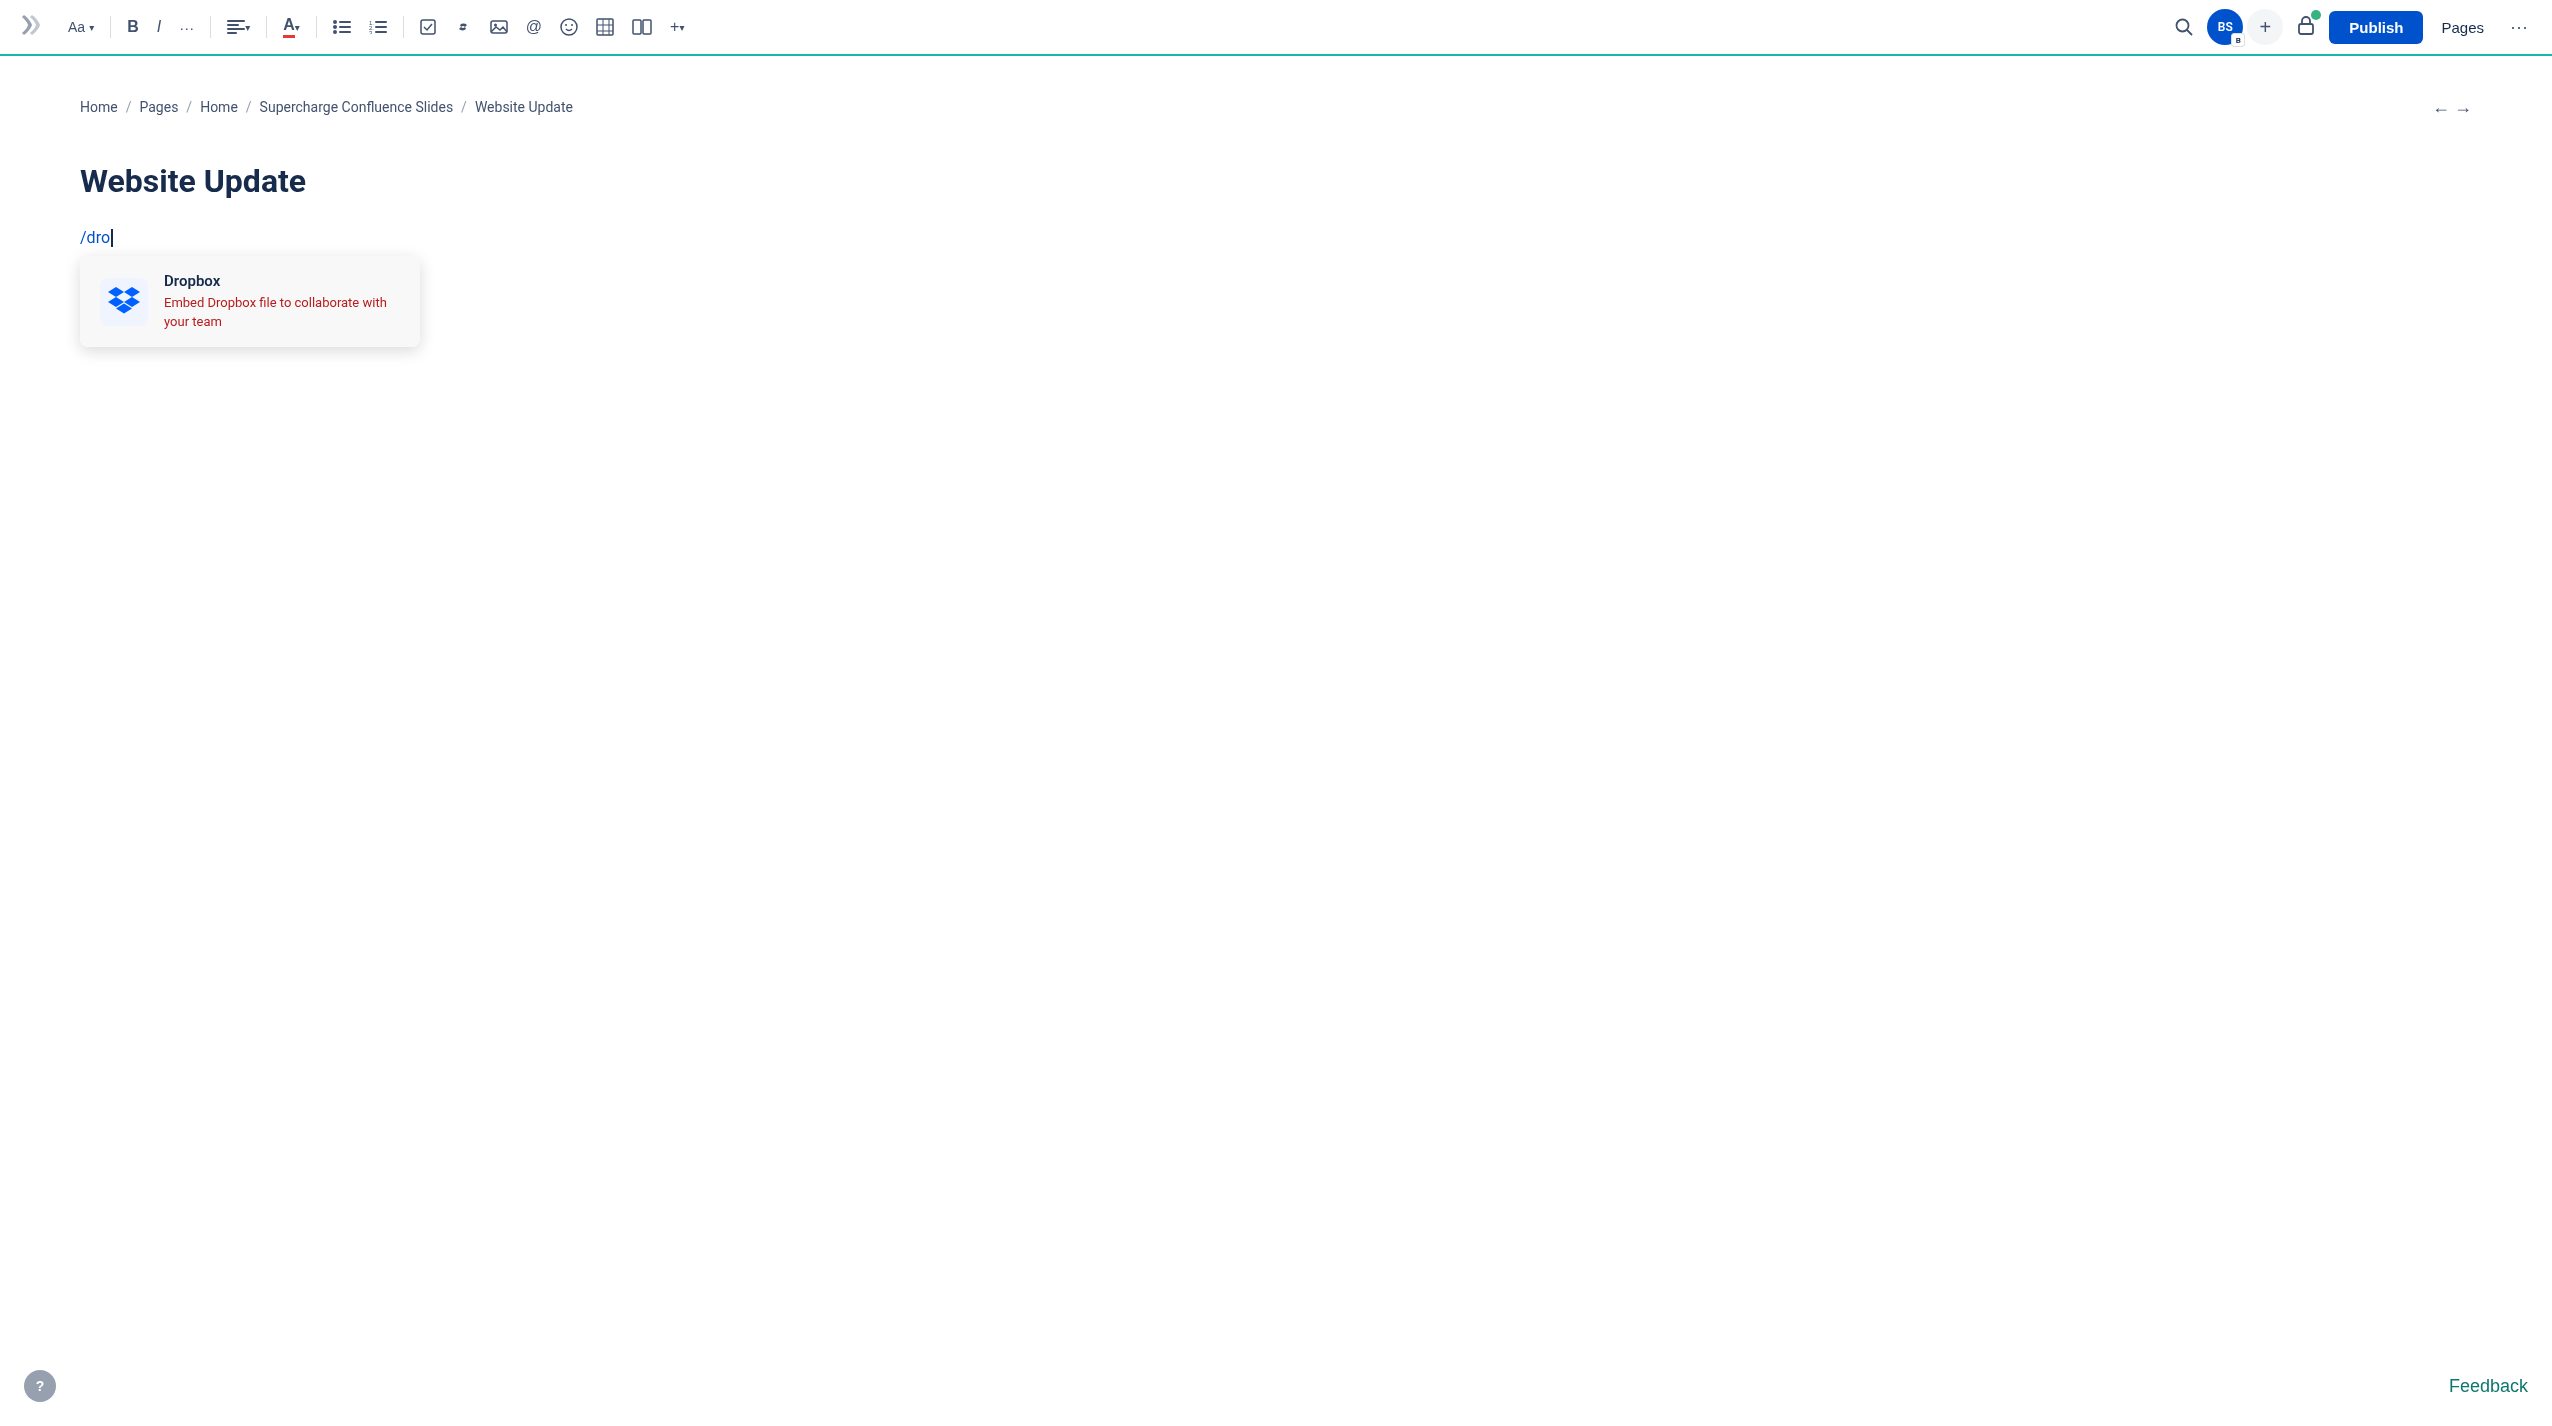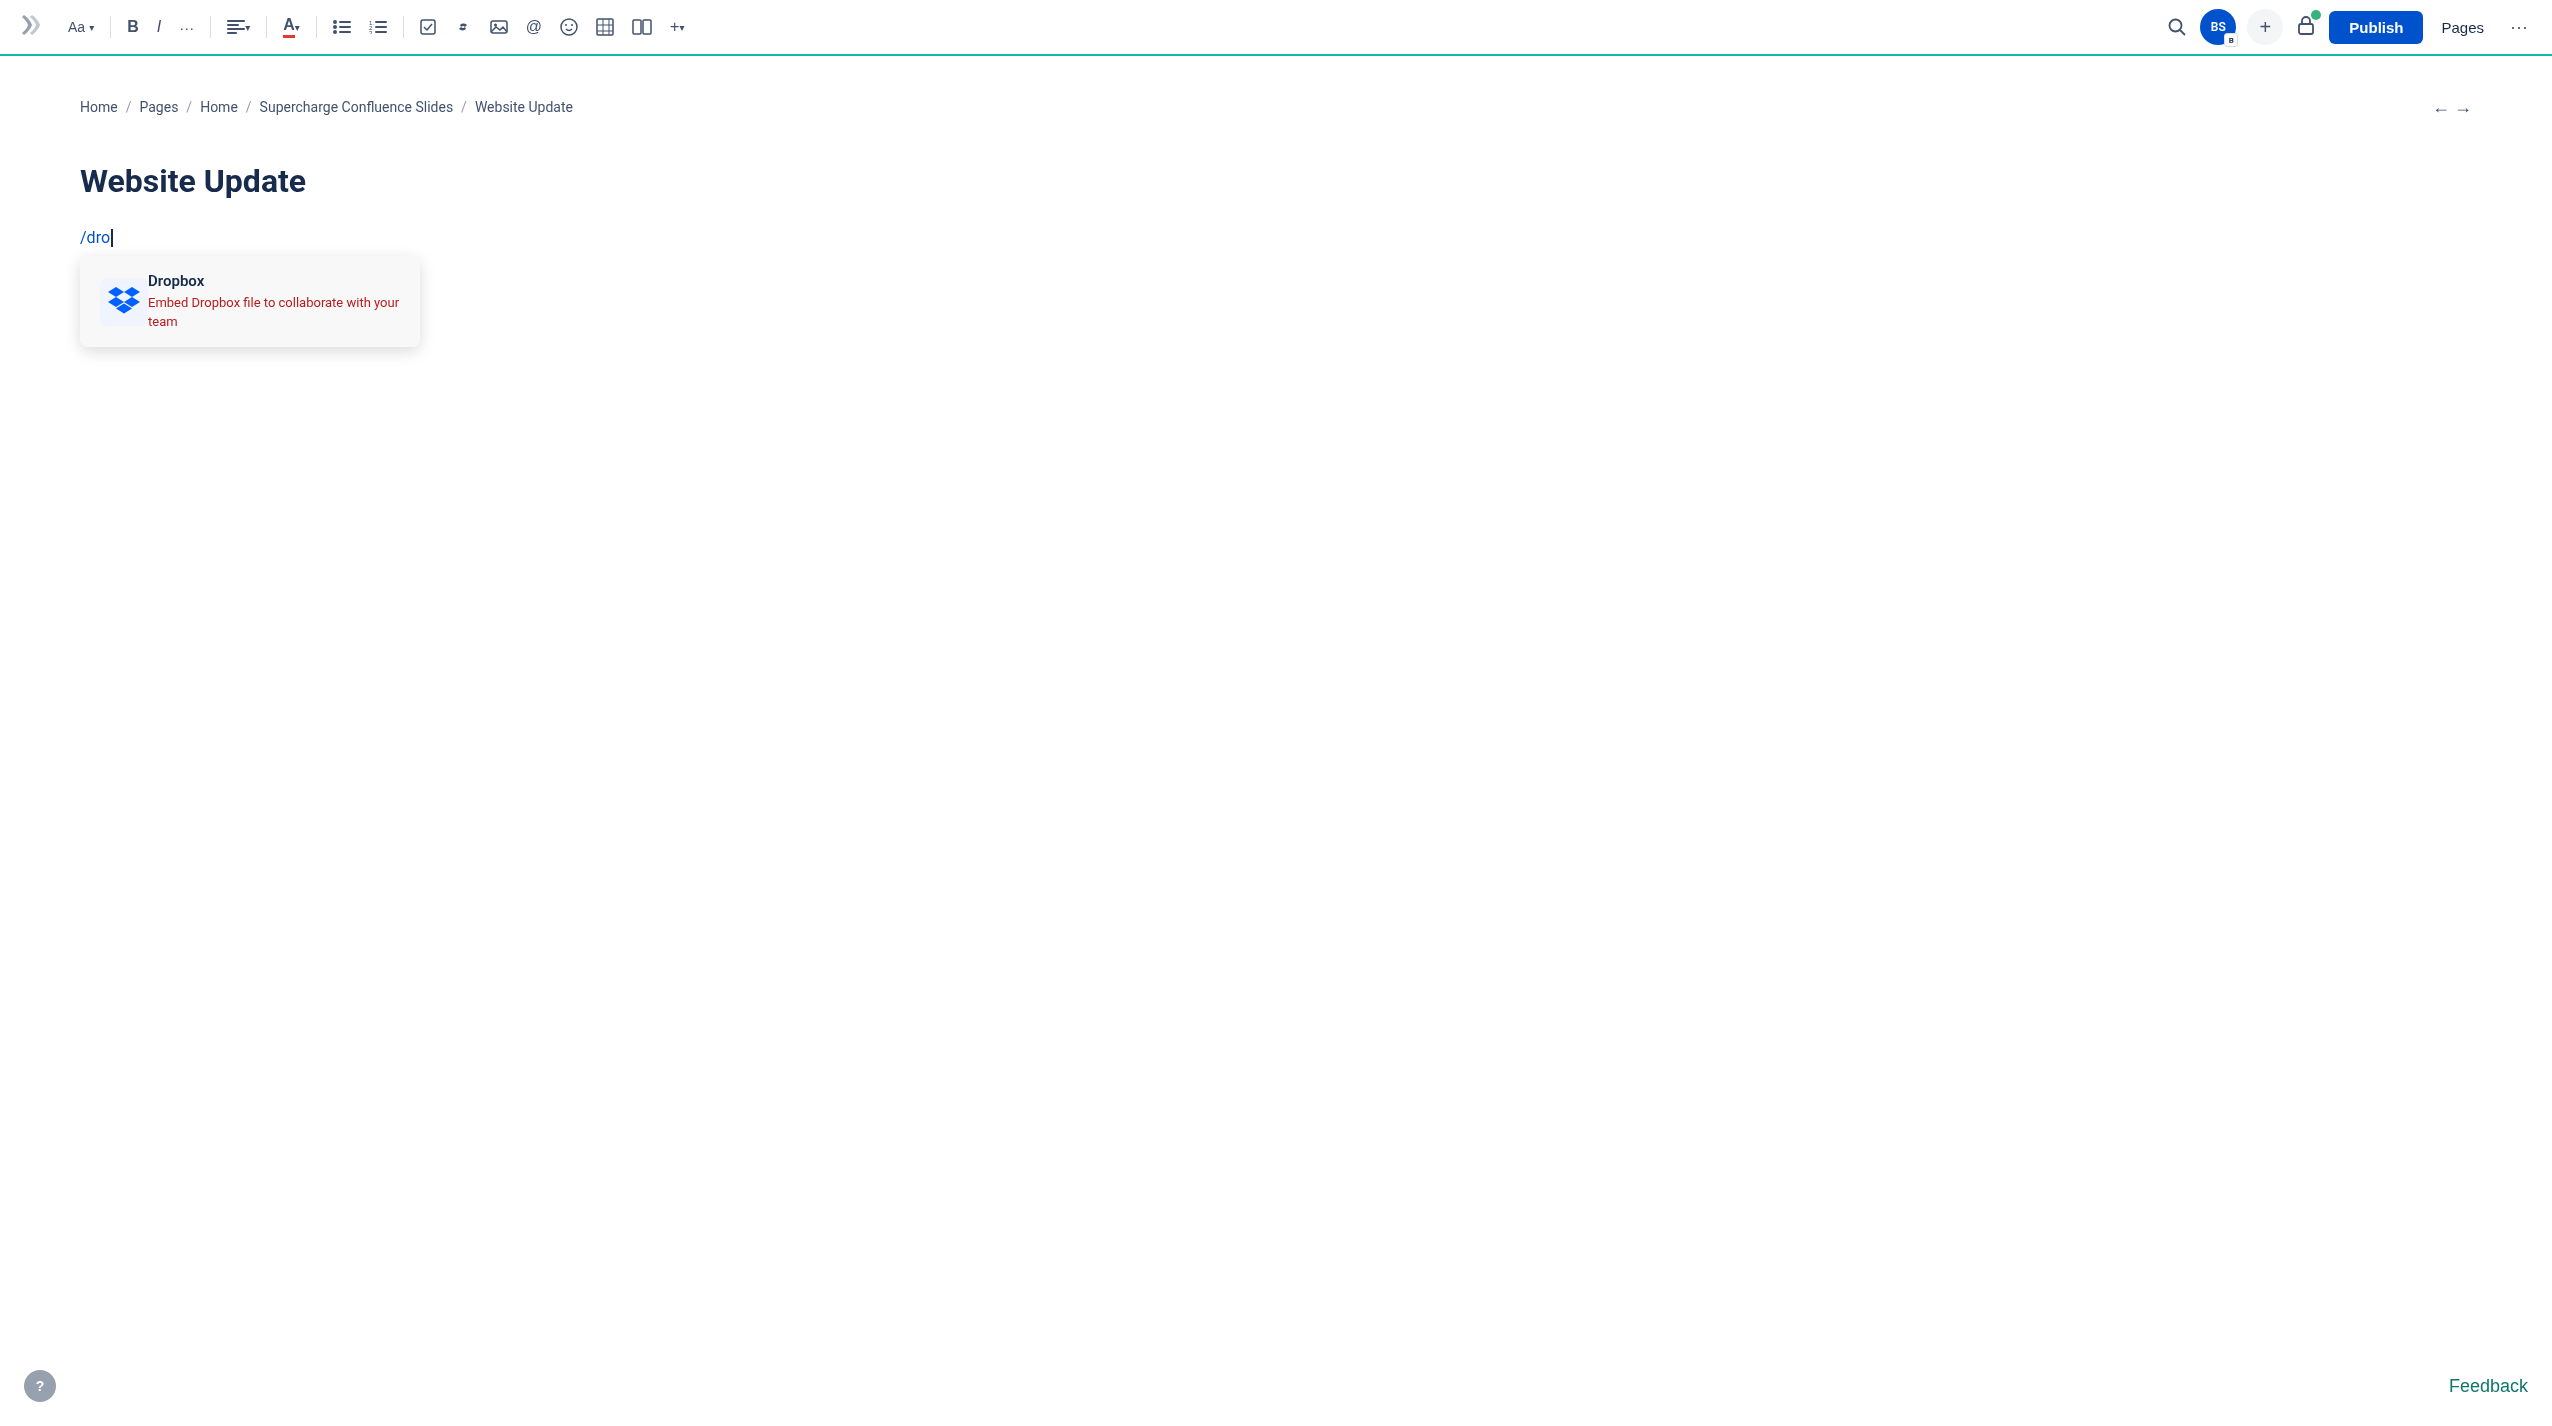--- a/index.html
+++ b/index.html
@@ -59,21 +59,21 @@
     .toolbar-spacer { flex: 1; }
 
     .toolbar-right {
       display: flex;
       align-items: center;
       gap: 6px;
     }
 
     .avatar-group {
       display: flex;
-      gap: 11px;
+      gap: 4px;
     }
     .avatar {
       width: 36px; height: 36px;
       border-radius: 50%;
       background: #0052cc;
       color: #fff;
       display: flex;
       align-items: center;
       justify-content: center;
       font-size: 12px;
@@ -218,21 +218,21 @@
       background: #fff;
       border-radius: 8px;
       box-shadow: 0 4px 16px rgba(0,0,0,0.15);
       width: 340px;
       overflow: hidden;
       z-index: 100;
     }
     .dropdown-item {
       display: flex;
       align-items: center;
-      gap: 0;
+      gap: 16px;
       padding: 16px 20px;
       cursor: pointer;
       background: #f8f8f8;
     }
 
     .dropdown-icon-wrap {
       width: 48px; height: 48px;
       background: #f0f4ff;
       border-radius: 8px;
       display: flex; align-items: center; justify-content: center;

